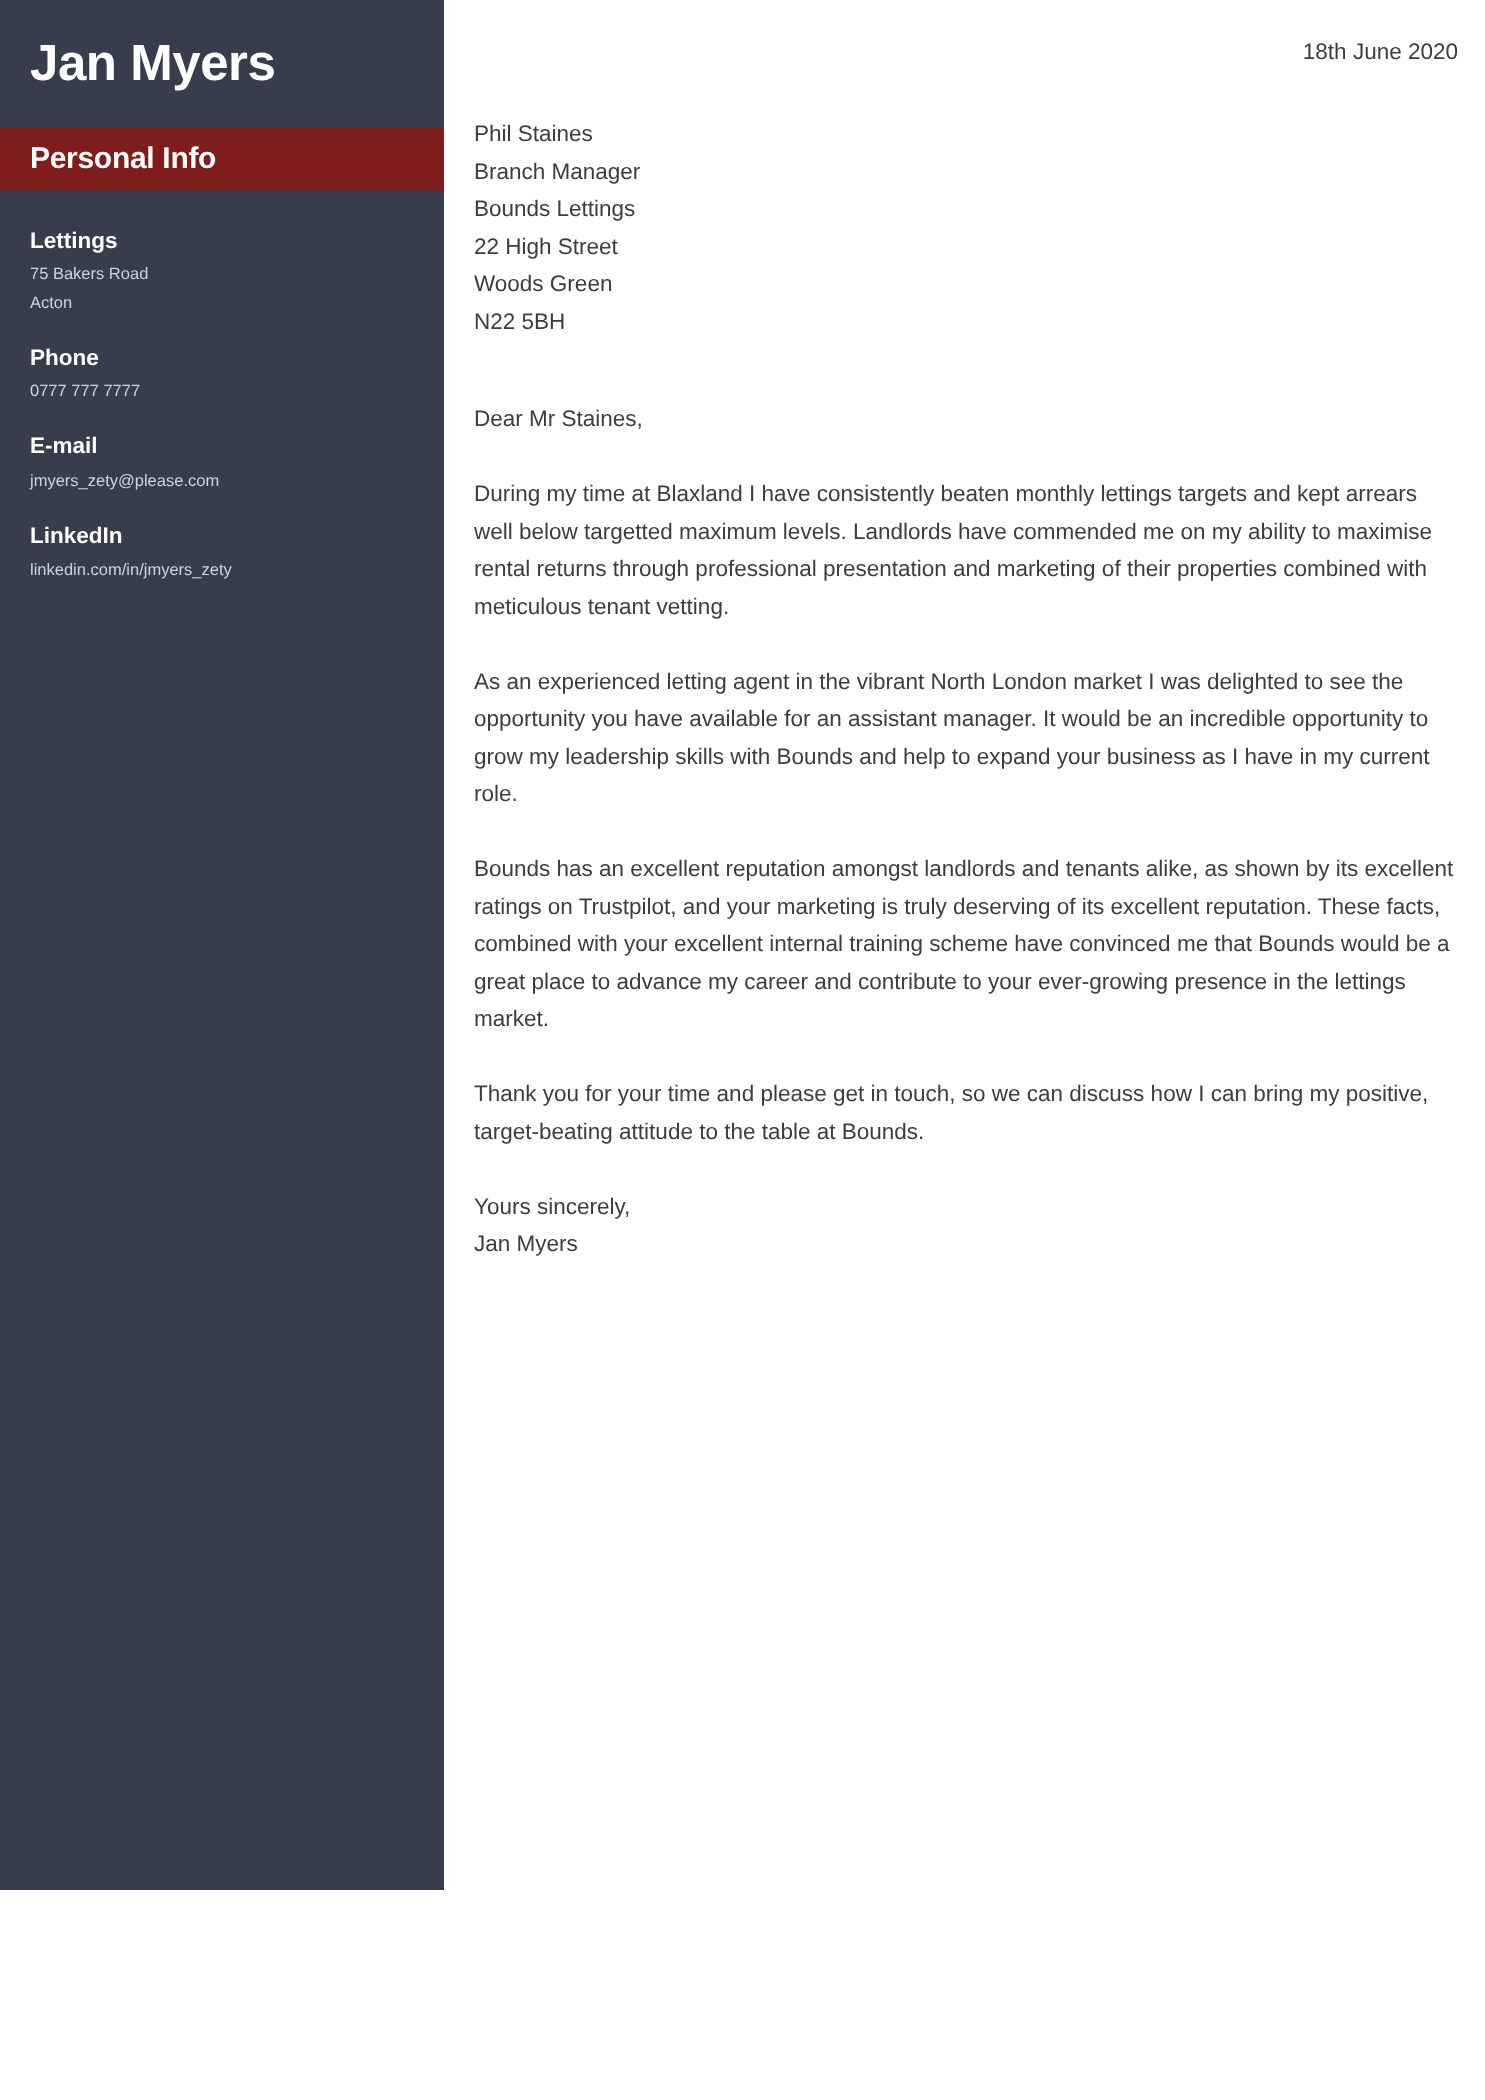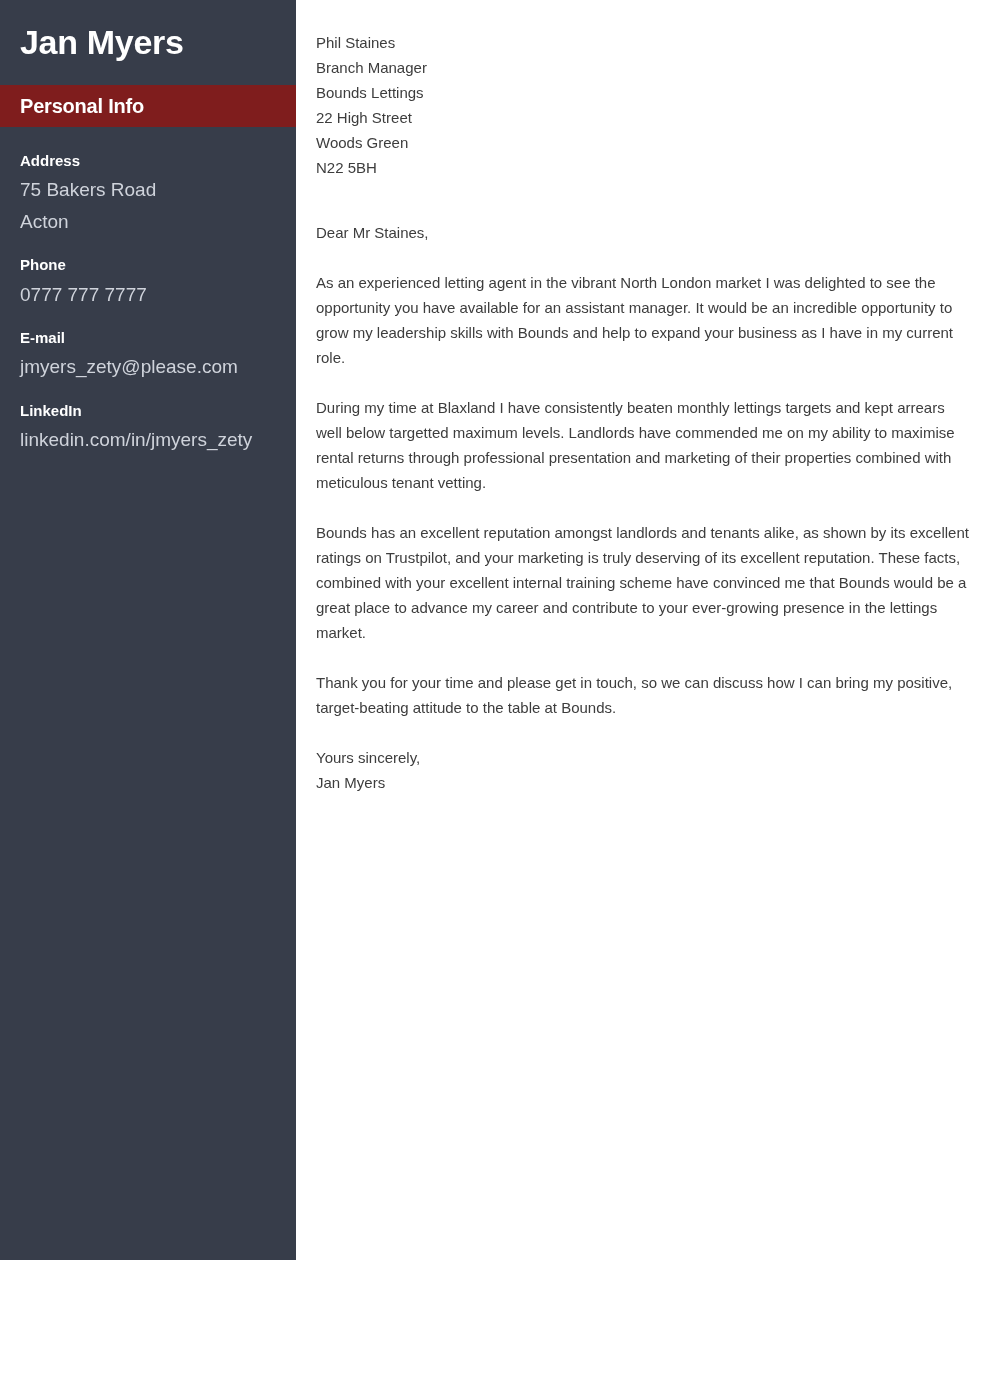--- a/index.html
+++ b/index.html
@@ -71,21 +71,21 @@
   }
   .contact-label {
     color: #ffffff;
     font-size: 15px;
     font-weight: bold;
     line-height: 1.55;
     margin-bottom: 2px;
   }
   .contact-value {
     color: #cfd3db;
-    font-size: 19px;
+    font-size: 11px;
     line-height: 1.66;
     font-weight: normal;
   }
 
   
   .letter {
     position: absolute;
     left: 316px;
     top: 0;
     width: 656px;
@@ -136,21 +136,21 @@
   <aside class="sidebar">
     <div class="sidebar-name-band">
       <div class="sidebar-name">Jan Myers</div>
     </div>
     <div class="sidebar-section-band">
       <div class="sidebar-section-title">Personal Info</div>
     </div>
     <div class="sidebar-body">
 
       <div class="contact-group">
-        <div class="contact-label">Address</div>
+        <div class="contact-label">Lettings</div>
         <div class="contact-value">75 Bakers Road</div>
         <div class="contact-value">Acton</div>
       </div>
 
       <div class="contact-group">
         <div class="contact-label">Phone</div>
         <div class="contact-value">0777 777 7777</div>
       </div>
 
       <div class="contact-group">
@@ -161,34 +161,35 @@
       <div class="contact-group">
         <div class="contact-label">LinkedIn</div>
         <div class="contact-value">linkedin.com/in/jmyers_zety</div>
       </div>
 
     </div>
   </aside>
 
   <main class="letter">
 
+    <div class="letter-date">18th June 2020</div>
 
     <div class="recipient">
       <div class="recipient-line">Phil Staines</div>
       <div class="recipient-line">Branch Manager</div>
       <div class="recipient-line">Bounds Lettings</div>
       <div class="recipient-line">22 High Street</div>
       <div class="recipient-line">Woods Green</div>
       <div class="recipient-line">N22 5BH</div>
     </div>
 
     <div class="salutation">Dear Mr Staines,</div>
 
+    <p class="body-paragraph">During my time at Blaxland I have consistently beaten monthly lettings targets and kept arrears well below targetted maximum levels. Landlords have commended me on my ability to maximise rental returns through professional presentation and marketing of their properties combined with meticulous tenant vetting.</p>
     <p class="body-paragraph">As an experienced letting agent in the vibrant North London market I was delighted to see the opportunity you have available for an assistant manager. It would be an incredible opportunity to grow my leadership skills with Bounds and help to expand your business as I have in my current role.</p>
-    <p class="body-paragraph">During my time at Blaxland I have consistently beaten monthly lettings targets and kept arrears well below targetted maximum levels. Landlords have commended me on my ability to maximise rental returns through professional presentation and marketing of their properties combined with meticulous tenant vetting.</p>
     <p class="body-paragraph">Bounds has an excellent reputation amongst landlords and tenants alike, as shown by its excellent ratings on Trustpilot, and your marketing is truly deserving of its excellent reputation. These facts, combined with your excellent internal training scheme have convinced me that Bounds would be a great place to advance my career and contribute to your ever-growing presence in the lettings market.</p>
     <p class="body-paragraph">Thank you for your time and please get in touch, so we can discuss how I can bring my positive, target-beating attitude to the table at Bounds.</p>
 
     <div class="signoff">
       <div class="signoff-line">Yours sincerely,</div>
       <div class="signoff-line">Jan Myers</div>
     </div>
 
   </main>
 

